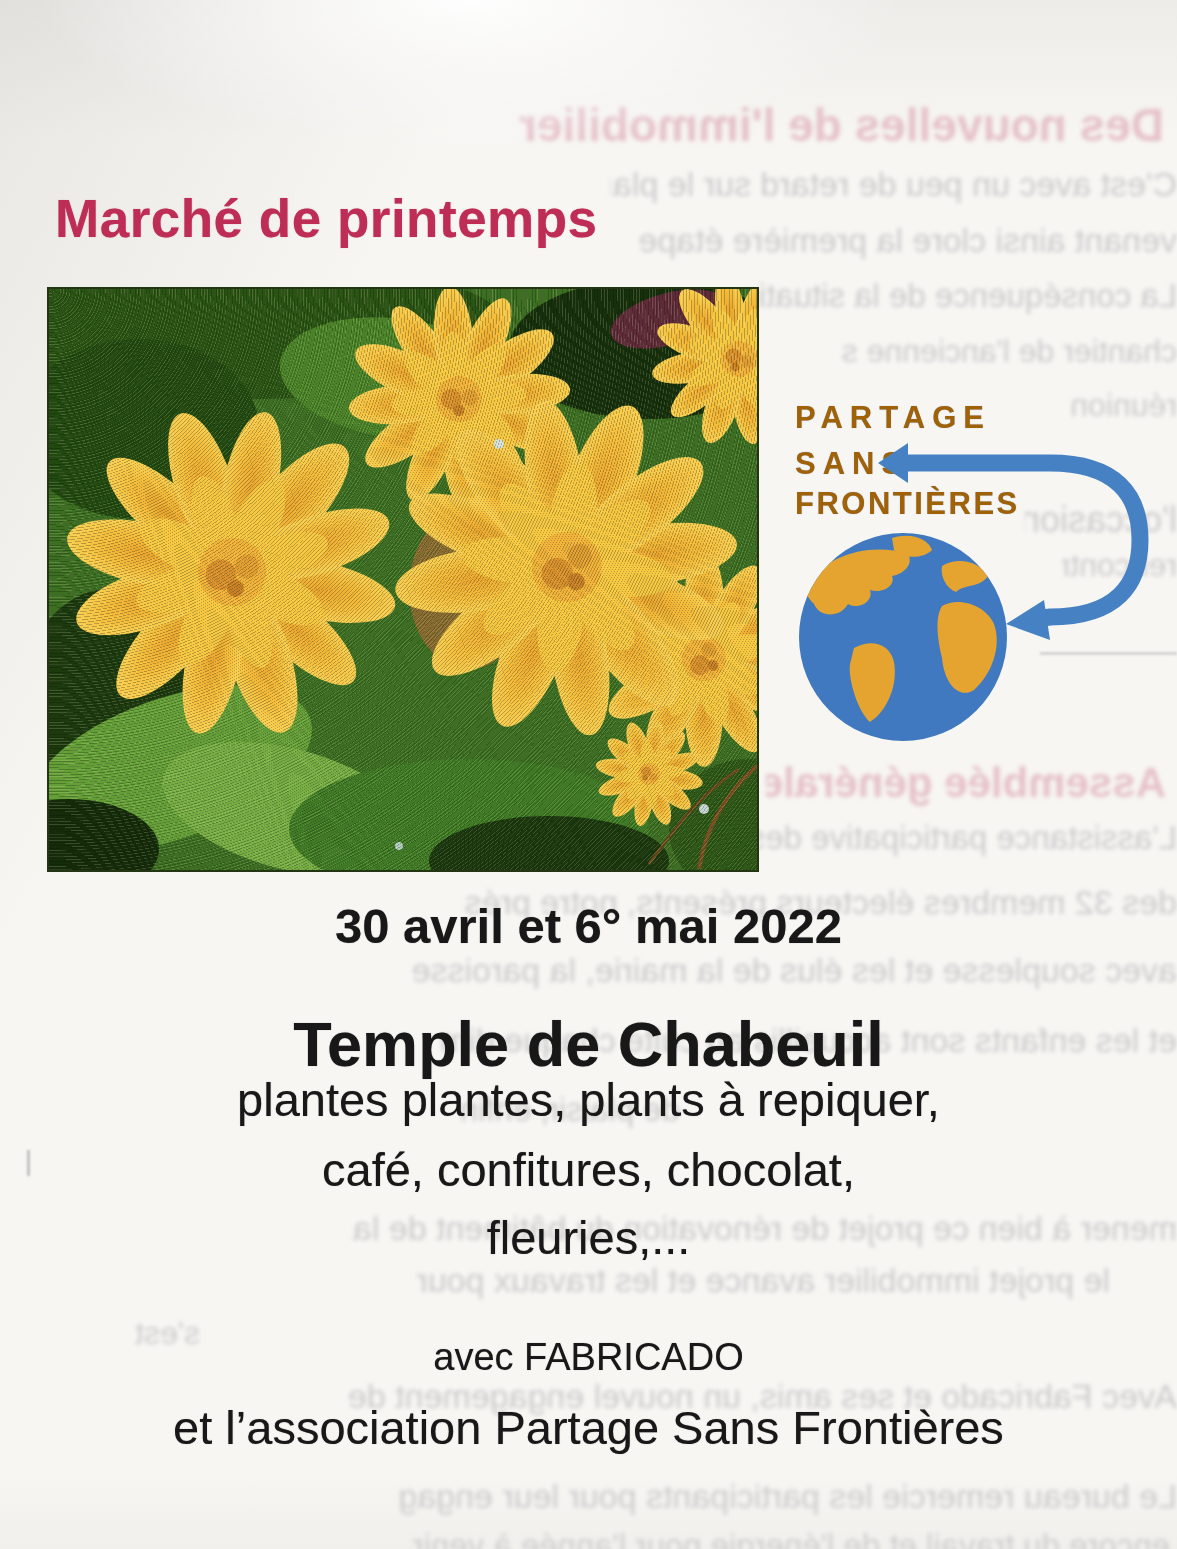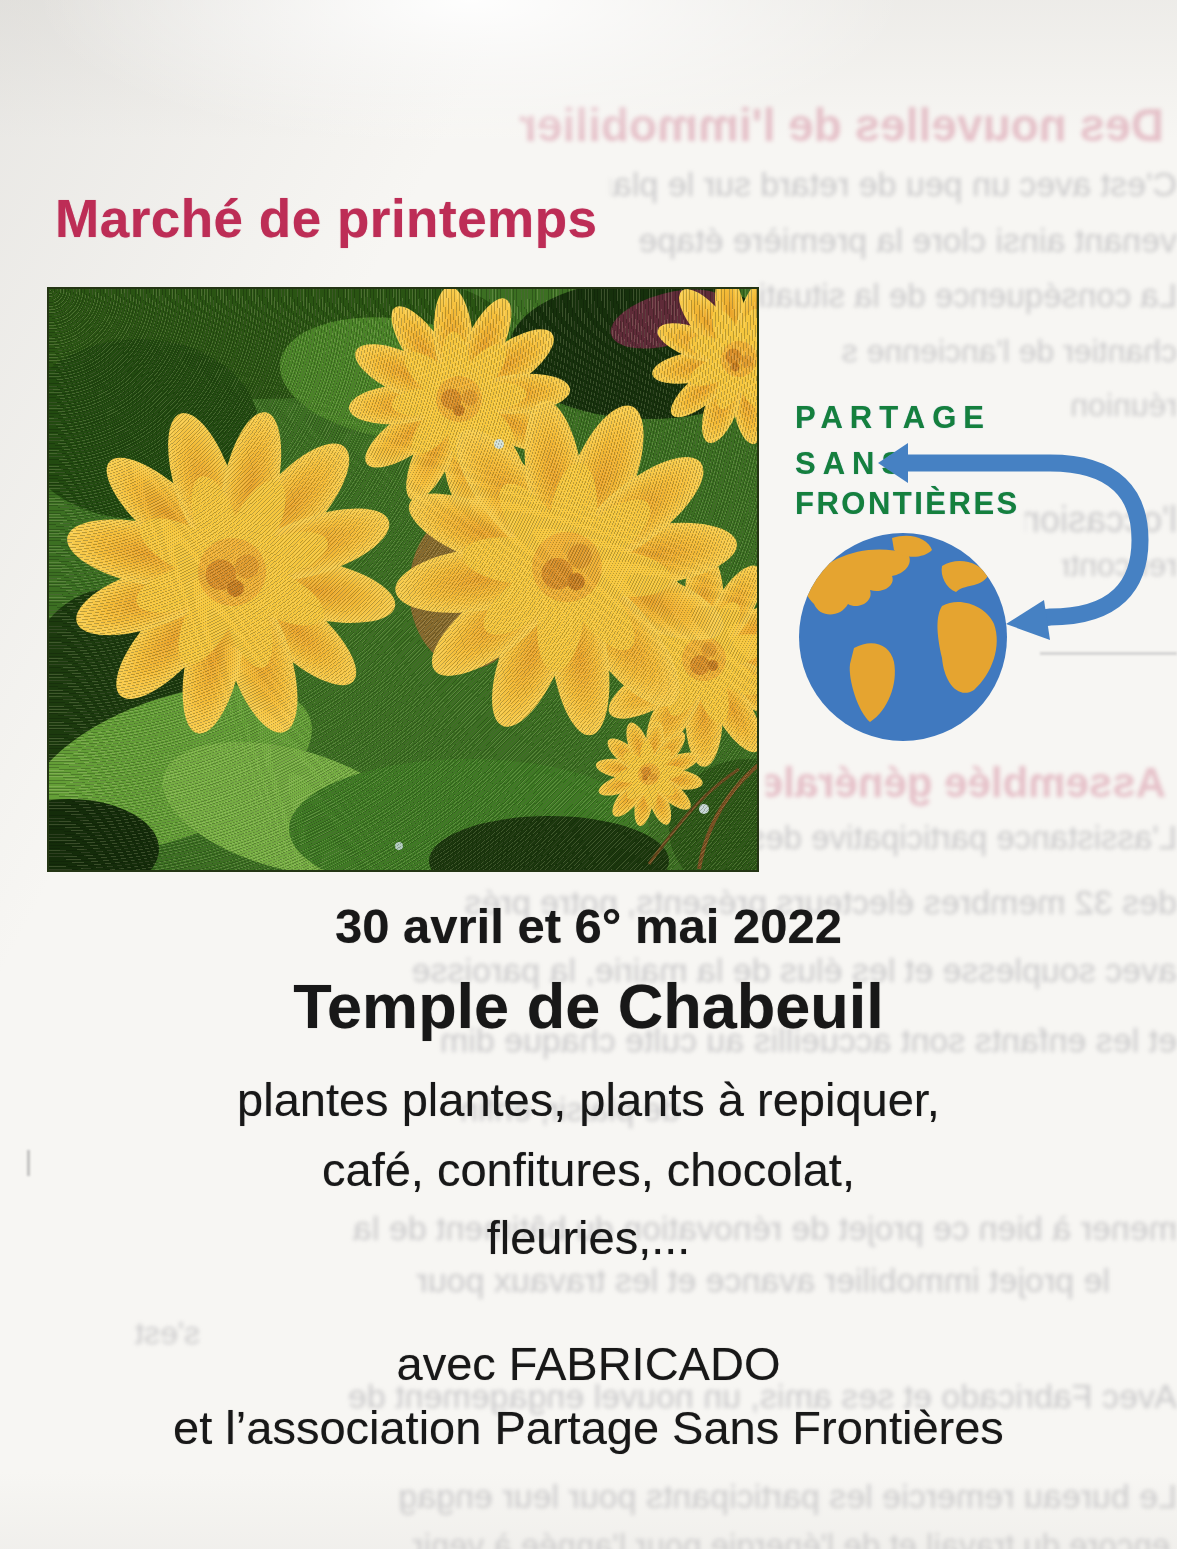--- a/index.html
+++ b/index.html
@@ -47,41 +47,41 @@
   #photo svg{display:block;width:100%;height:100%;}
   .photo-grain{
     position:absolute;inset:0;pointer-events:none;
     background-image:
       repeating-radial-gradient(circle at 0 0, rgba(8,18,4,.25) 0 .7px, transparent .7px 2.7px),
       repeating-radial-gradient(circle at 1.6px 1.1px, rgba(255,250,205,.16) 0 .6px, transparent .6px 3.2px);
   }
   
   .logo-line{
     position:absolute;left:795px;margin:0;
-    font-weight:bold;color:#15803d;
+    font-weight:bold;color:#a16207;
     text-shadow:0 0 1px rgba(70,129,195,.6);
     white-space:nowrap;
   }
   #logo-l1{top:400px;font-size:31px;letter-spacing:7px;}
   #logo-l2{top:446px;font-size:31px;letter-spacing:7px;}
   #logo-l3{top:486px;font-size:31px;letter-spacing:2.5px;text-align:right;}
   #arrow{position:absolute;left:878px;top:438px;}
   #globe{position:absolute;left:796px;top:530px;}
   
   .ink{
     position:absolute;left:0;width:1177px;margin:0;text-align:center;
     color:#181818;text-shadow:0 0 1px rgba(0,0,0,.42);
     white-space:nowrap;
   }
   #date-line{top:898px;font-size:49px;font-weight:bold;}
-  #venue-line{top:970px;font-size:63px;font-weight:bold;}
+  #venue-line{top:1008px;font-size:63px;font-weight:bold;}
   #items-1{top:1072px;font-size:47px;}
   #items-2{top:1142px;font-size:47px;}
   #items-3{top:1210px;font-size:47px;}
-  #with-line{top:1336px;font-size:47px;}
+  #with-line{top:1336px;font-size:38px;}
   #assoc-line{top:1400px;font-size:47px;}
   
   .artifact{position:absolute;pointer-events:none;}
   #mark-left{left:27px;top:1150px;width:3px;height:26px;background:rgba(130,130,132,.45);filter:blur(1px);}
   #streak-right{left:1040px;top:652px;width:137px;height:3px;background:rgba(158,158,160,.38);filter:blur(1px);}
 </style>
 </head>
 <body>
 
 <div id="page">

